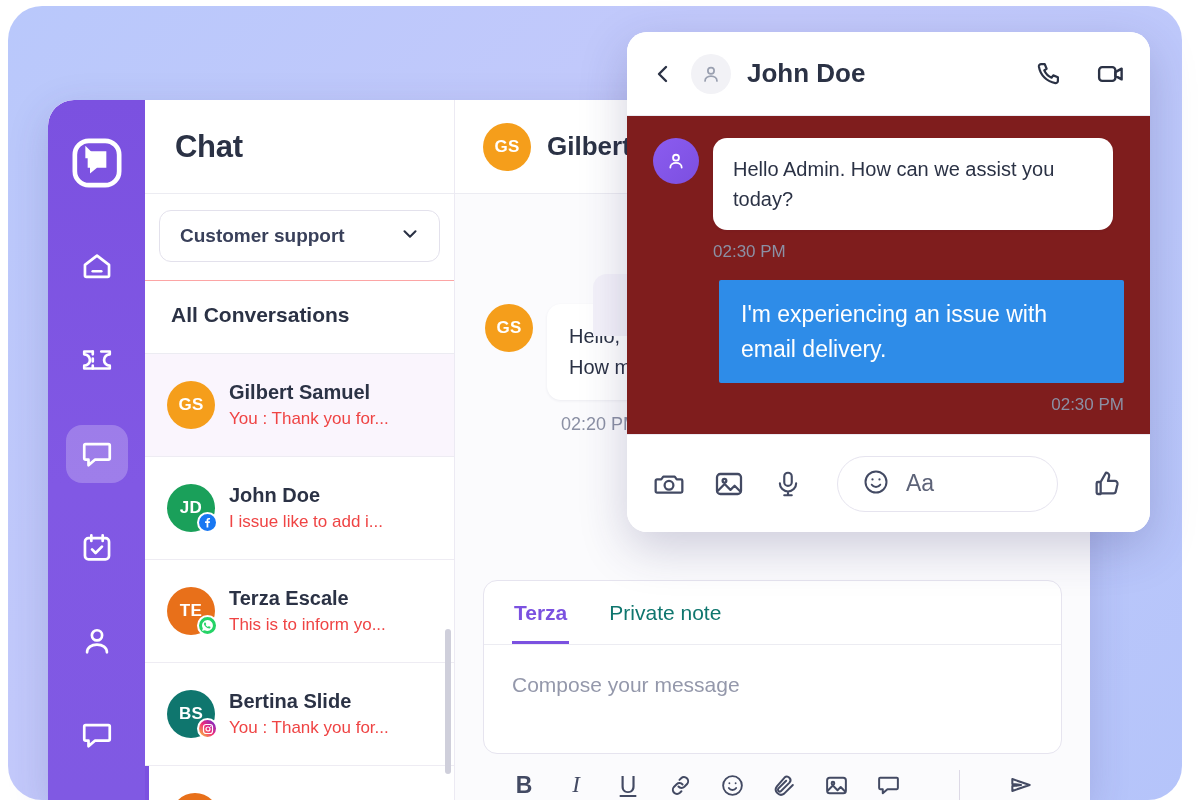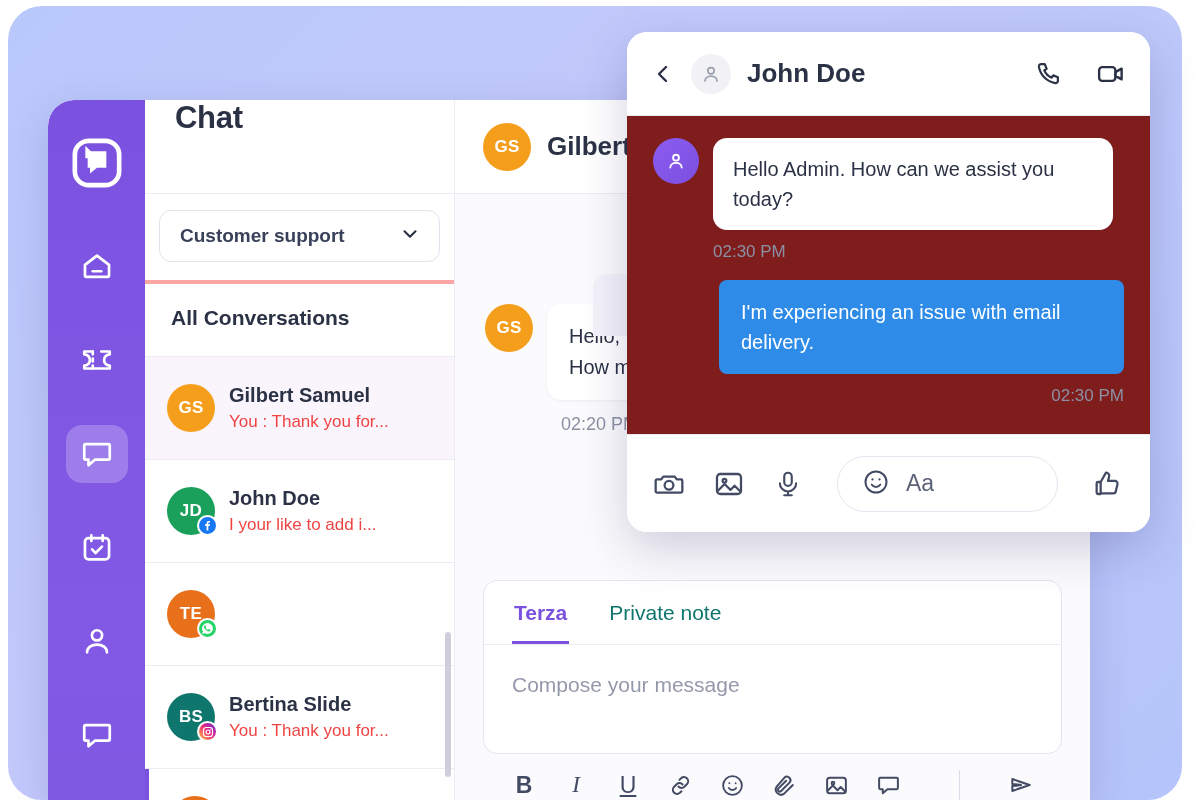--- a/index.html
+++ b/index.html
@@ -52,27 +52,27 @@
 
   
   #conv-col {
     width: 310px; flex: 0 0 310px;
     background: #ffffff;
     display: flex; flex-direction: column;
     border-right: 1px solid #eceaf3;
     position: relative;
   }
   #chat-title-bar {
-    height: 94px; display: flex; 
+    height: 94px; display: flex; align-items: center;
     padding: 0 30px;
     border-bottom: 1px solid #ececf2;
   }
   #chat-title { font-size: 31px; font-weight: 700; color: #2b3245; letter-spacing: -.3px; }
 
-  #filter-zone { padding: 16px 14px 18px 14px; border-bottom: 4px solid #fca5a5; }
+  #filter-zone { padding: 16px 14px 18px 14px; border-bottom: 1px solid #fca5a5; }
   #filter-select {
     height: 52px; width: 100%;
     border: 1px solid #e3e1ec; border-radius: 12px;
     display: flex; align-items: center; justify-content: space-between;
     padding: 0 18px 0 20px;
     background: #fff; cursor: pointer;
   }
   #filter-label { font-size: 19px; font-weight: 600; color: #39405a; }
 
   #all-conv-head {
@@ -185,22 +185,22 @@
     display: flex; align-items: center; justify-content: center;
   }
   .ov-bubble-in {
     background: #fff; border-radius: 14px; padding: 16px 20px;
     font-size: 20px; line-height: 1.5; color: #2b3245; max-width: 400px;
     box-shadow: 0 1px 3px rgba(40,40,80,.06);
   }
   .ov-time-left { font-size: 17px; color: #8b90a4; margin: 12px 0 0 60px; }
   .ov-out-row { display: flex; justify-content: flex-end; margin-top: 18px; }
   .ov-bubble-out {
-    background: #2e8ce8; color: #fff; border-radius: 8px;
-    padding: 17px 22px; font-size: 20px; line-height: 1.5; max-width: 405px;
+    background: #2e8ce8; color: #fff; border-radius: 2px;
+    padding: 17px 22px; font-size: 23px; line-height: 1.5; max-width: 405px;
   }
   .ov-time-right { font-size: 17px; color: #8b90a4; text-align: right; margin-top: 12px; }
 
   #ov-foot {
     height: 98px; background: #fff; border-top: 1px solid #eceaf2;
     display: flex; align-items: center; padding: 0 26px; gap: 28px;
   }
   .ov-foot-icon { cursor: pointer; display: flex; }
   #ov-pill {
     flex: 1; height: 56px; border: 1px solid #e6e4ef; border-radius: 28px;
@@ -315,33 +315,37 @@
           <div class="avatar-wrap">
             <div class="avatar" style="background:#1aa05a">JD</div>
             <div class="badge" style="background:#1877f2">
               <svg width="13" height="13" viewBox="0 0 24 24" fill="#fff">
                   <path d="M13.5 21v-8h2.7l.4-3.1h-3.1V7.9c0-.9.25-1.5 1.55-1.5h1.65V3.6c-.29-.04-1.27-.12-2.41-.12-2.39 0-4.02 1.46-4.02 4.13V9.9H7.5V13h2.77v8z"></path>
                 </svg>
             </div>
           </div>
           <div class="conv-text">
             <div class="conv-name">John Doe</div>
-            <div class="conv-snippet">I your like to add i...</div>
+            <div class="conv-snippet">I issue like to add i...</div>
           </div>
         </div>
 
         <div class="conv-row">
           <div class="avatar-wrap">
             <div class="avatar" style="background:#e8701a">TE</div>
             <div class="badge" style="background:#25d366">
               <svg width="13" height="13" viewBox="0 0 24 24" fill="#fff">
                   <path d="M12 2a10 10 0 0 0-8.6 15.1L2 22l5-1.3A10 10 0 1 0 12 2zm5.3 14c-.25.7-1.45 1.3-2 1.35-.5.05-1.15.07-1.85-.12-.43-.13-.98-.32-1.68-.62-2.96-1.28-4.9-4.26-5.05-4.46-.15-.2-1.2-1.6-1.2-3.05s.76-2.16 1.03-2.46c.27-.3.58-.37.78-.37h.56c.18 0 .42-.07.66.5.25.6.84 2.05.91 2.2.08.15.13.32.03.52-.1.2-.15.32-.3.5-.15.17-.31.38-.44.51-.15.15-.3.31-.13.61.17.3.76 1.25 1.63 2.02 1.12.99 2.06 1.3 2.36 1.45.3.15.47.13.65-.08.17-.2.75-.87.95-1.17.2-.3.4-.25.67-.15.27.1 1.72.81 2.01.96.3.15.5.22.57.35.07.12.07.72-.18 1.42z"></path>
                 </svg>
             </div>
           </div>
+          <div class="conv-text">
+            <div class="conv-name">Terza Escale</div>
+            <div class="conv-snippet">This is to inform yo...</div>
+          </div>
         </div>
 
         <div class="conv-row">
           <div class="avatar-wrap">
             <div class="avatar" style="background:#0f766e">BS</div>
             <div class="badge" style="background:linear-gradient(45deg,#f9ce34,#ee2a7b,#6228d7)">
               <svg width="12" height="12" viewBox="0 0 24 24" fill="none" stroke="#fff" stroke-width="2.4">
                 <rect x="3" y="3" width="18" height="18" rx="5"></rect>
                   <circle cx="12" cy="12" r="4"></circle>
                   <circle cx="17.4" cy="6.6" r="1.2" fill="#fff" stroke="none"></circle>

